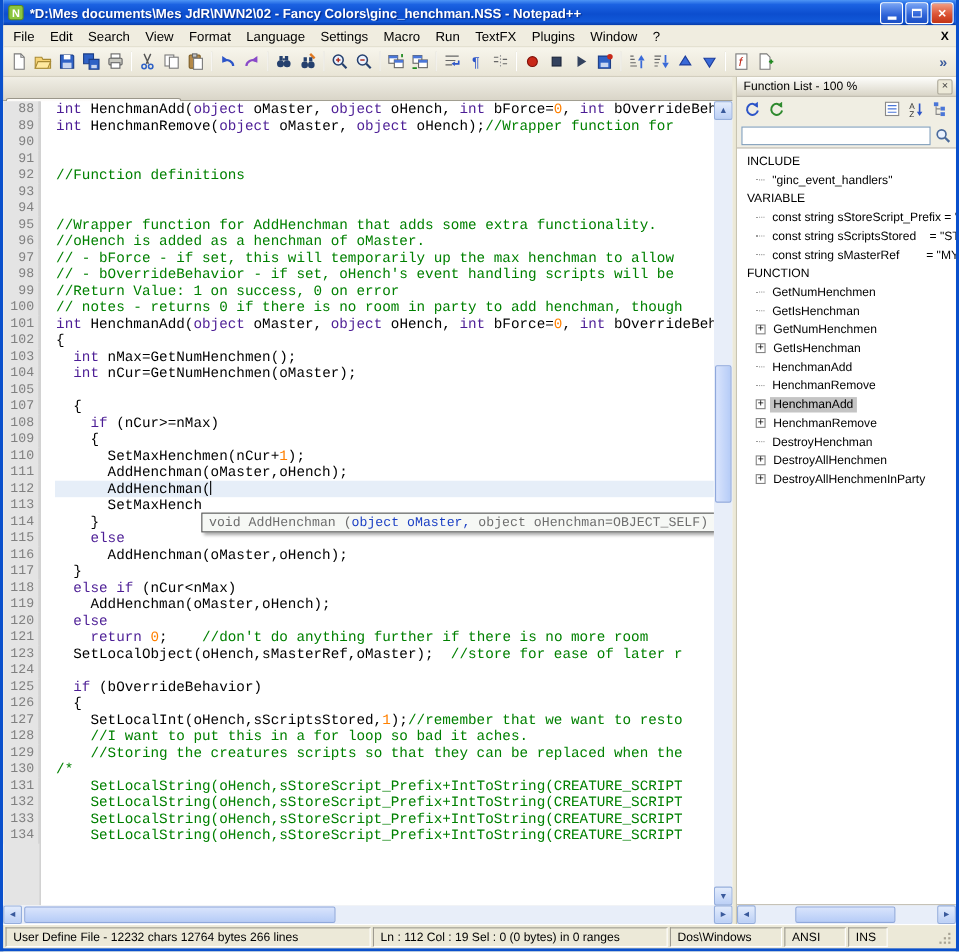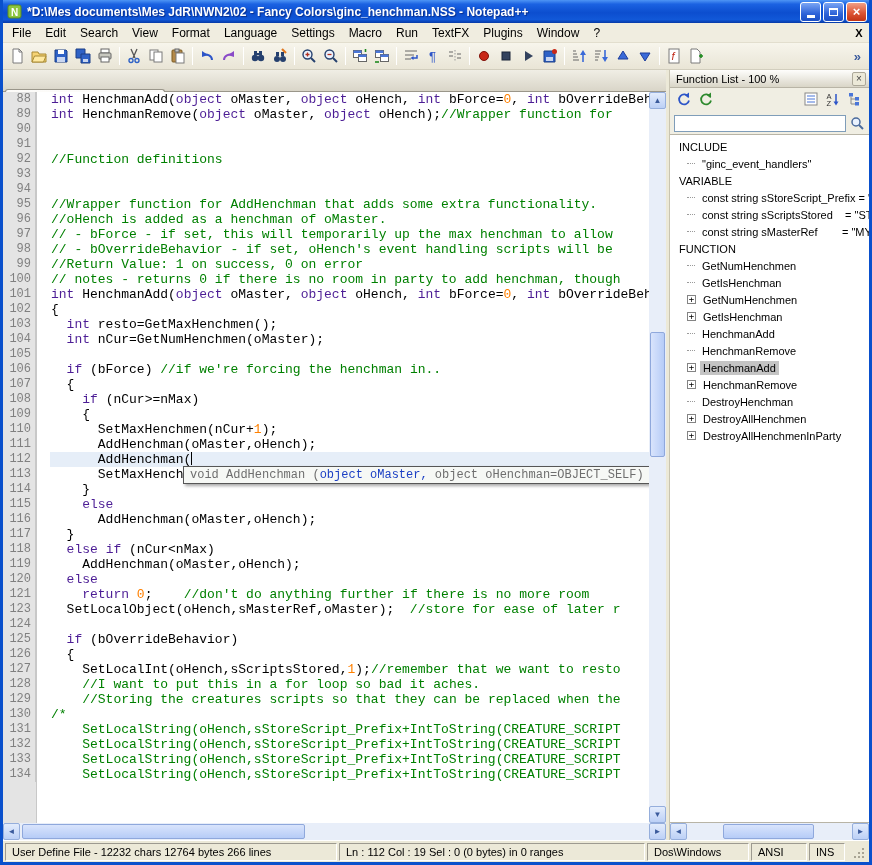--- a/index.html
+++ b/index.html
@@ -91,21 +91,21 @@
   .ebox{width:9px;height:9px;flex:none;border:1px solid #848484;background:#fff;margin-right:4px;
     display:flex;align-items:center;justify-content:center;font-size:9px;line-height:7px;font-family:"DejaVu Sans Mono",monospace;color:#000;}
   .tick{width:8px;height:1px;flex:none;border-top:1px dotted #9A9A9A;margin-right:4px;}
   .tlabel{padding:1px 3px;}
   .tlabel.selected{background:#C4C4C4;}
   
   .statusbar{height:22px;flex:none;display:flex;align-items:center;gap:2px;background:#ECE9D8;border-top:1px solid #FFF;padding:1px 2px;}
   .scell{height:18px;display:flex;align-items:center;border:1px solid;border-color:#9D9A90 #FFF #FFF #9D9A90;
     padding:1px 6px;font-size:11px;white-space:nowrap;overflow:hidden;}
   .c1{width:332px;}
-  .c2{width:306px;}
+  .c2{width:268px;}
   .c3{width:102px;}
   .c4{width:56px;}
   .c5{width:36px;}
   .sgrip{margin-left:auto;width:16px;height:16px;align-self:flex-end;}
 </style>
 </head>
 <body>
 
 <div class="window">
 
@@ -437,30 +437,27 @@
               <div class="line"><div class="ln">99</div><div class="foldm"></div><div class="codec"><span class="sg-cmt">//Return Value: 1 on success, 0 on error</span></div></div>
               <div class="line"><div class="ln">100</div><div class="foldm"></div><div class="codec"><span class="sg-cmt">// notes - returns 0 if there is no room in party to add henchman, though</span></div></div>
               <div class="line"><div class="ln">101</div><div class="foldm"></div><div class="codec"><span class="sg-kw">int</span><span class="sg-pl"> HenchmanAdd(</span><span class="sg-kw">object</span><span class="sg-pl"> oMaster, </span><span class="sg-kw">object</span><span class="sg-pl"> oHench, </span><span class="sg-kw">int</span><span class="sg-pl"> bForce=</span><span class="sg-num">0</span><span class="sg-pl">, </span><span class="sg-kw">int</span><span class="sg-pl"> bOverrideBeh</span></div></div>
               <div class="line"><div class="ln">102</div><div class="foldm"><svg width="14" height="15">
                     <path d="M7 11.5v3.5" stroke="#808080" fill="none"></path>
                     <rect x="2.5" y="3.5" width="8" height="8" fill="#fff" stroke="#808080"></rect>
                     <path d="M4.5 7.5h4" stroke="#808080"></path>
                   </svg></div><div class="codec"><span class="sg-pl">{</span></div></div>
               <div class="line"><div class="ln">103</div><div class="foldm"><svg width="14" height="15">
                     <path d="M7 0v15" stroke="#808080" fill="none"></path>
-                  </svg></div><div class="codec"><span class="sg-pl">  </span><span class="sg-kw">int</span><span class="sg-pl"> resto=GetMaxHenchmen();</span></div></div>
+                  </svg></div><div class="codec"><span class="sg-pl">  </span><span class="sg-kw">int</span><span class="sg-pl"> nMax=GetNumHenchmen();</span></div></div>
               <div class="line"><div class="ln">104</div><div class="foldm"><svg width="14" height="15">
                     <path d="M7 0v15" stroke="#808080" fill="none"></path>
                   </svg></div><div class="codec"><span class="sg-pl">  </span><span class="sg-kw">int</span><span class="sg-pl"> nCur=GetNumHenchmen(oMaster);</span></div></div>
               <div class="line"><div class="ln">105</div><div class="foldm"><svg width="14" height="15">
                     <path d="M7 0v15" stroke="#808080" fill="none"></path>
                   </svg></div><div class="codec"></div></div>
-              <div class="line"><div class="ln">106</div><div class="foldm"><svg width="14" height="15">
-                    <path d="M7 0v15" stroke="#808080" fill="none"></path>
-                  </svg></div><div class="codec"><span class="sg-pl">  </span><span class="sg-kw">if</span><span class="sg-pl"> (bForce) </span><span class="sg-cmt">//if we're forcing the henchman in..</span></div></div>
               <div class="line"><div class="ln">107</div><div class="foldm"><svg width="14" height="15">
                     <path d="M7 0v3.5M7 11.5v3.5" stroke="#808080" fill="none"></path>
                     <rect x="2.5" y="3.5" width="8" height="8" fill="#fff" stroke="#808080"></rect>
                     <path d="M4.5 7.5h4" stroke="#808080"></path>
                   </svg></div><div class="codec"><span class="sg-pl">  {</span></div></div>
               <div class="line"><div class="ln">108</div><div class="foldm"><svg width="14" height="15">
                     <path d="M7 0v15" stroke="#808080" fill="none"></path>
                   </svg></div><div class="codec"><span class="sg-pl">    </span><span class="sg-kw">if</span><span class="sg-pl"> (nCur&gt;=nMax)</span></div></div>
               <div class="line"><div class="ln">109</div><div class="foldm"><svg width="14" height="15">
                     <path d="M7 0v3.5M7 11.5v3.5" stroke="#808080" fill="none"></path>

